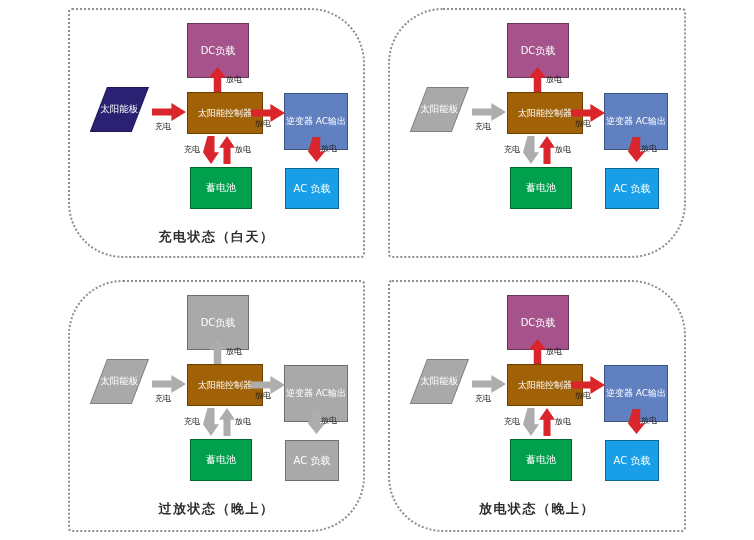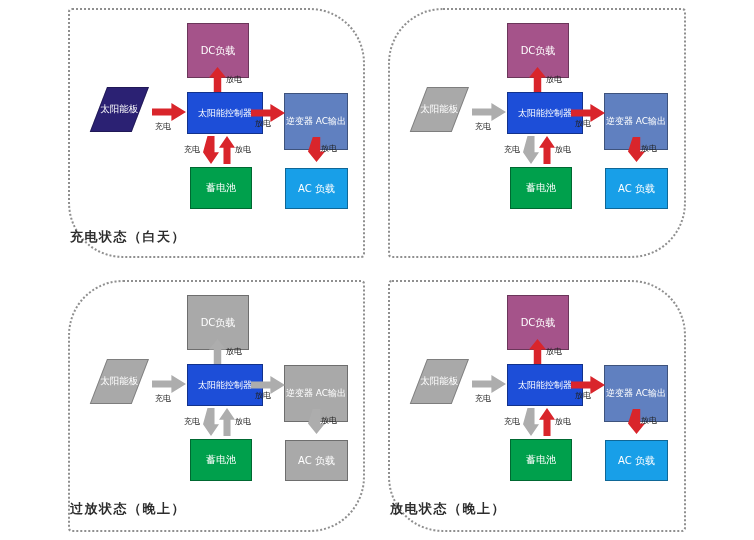--- a/index.html
+++ b/index.html
@@ -14,24 +14,24 @@
   .q2{left:388px;top:8px;width:298px;height:250px;border-radius:55px 4px 55px 4px;}
   .q3{left:68px;top:280px;width:297px;height:252px;border-radius:55px 4px 55px 4px;}
   .q4{left:388px;top:280px;width:298px;height:252px;border-radius:4px 55px 4px 55px;}
 
   .box{
     position:absolute;box-sizing:border-box;border:1px solid rgba(0,0,0,.35);
     color:#fff;font-size:10px;display:flex;align-items:center;justify-content:center;
     white-space:nowrap;text-align:center;
   }
   .dc  {left:117px;top:13px;width:62px;height:55px;}
-  .ctrl{left:117px;top:82px;width:76px;height:42px;background:#1d4ed8;font-size:9px;}
+  .ctrl{left:117px;top:82px;width:76px;height:42px;background:#a16207;font-size:9px;}
   .inv {left:214px;top:83px;width:64px;height:57px;font-size:9px;}
   .bat {left:120px;top:157px;width:62px;height:42px;background:#00A04C;}
-  .ac  {left:215px;top:158px;width:63px;height:41px;}
+  .ac  {left:215px;top:158px;width:54px;height:41px;}
 
   .dc.colored {background:#A5538A;}
   .inv.colored{background:#6080C0;}
   .ac.colored {background:#189FE8;}
   .dc.inactive,.inv.inactive,.ac.inactive{background:#A9A9A9;}
 
   .pshape{
     position:absolute;left:37px;top:77px;width:42px;height:45px;
     transform:skewX(-21deg);transform-origin:top;
     display:flex;align-items:center;justify-content:center;border:1px solid rgba(0,0,0,.25);
@@ -58,21 +58,21 @@
 
   .albl{position:absolute;font-size:8px;color:#222;white-space:nowrap;line-height:1;text-align:right;}
   .l-in {left:85px;top:113px;}
   .l-inv{left:185px;top:110px;}
   .l-dc {left:156px;top:66px;}
   .l-ac {left:251px;top:135px;}
   .l-bd {left:106px;top:136px;width:24px;text-align:right;}
   .l-bu {left:165px;top:136px;}
 
   .qtitle{
-    position:absolute;left:0;right:0;top:218px;
+    position:absolute;left:0;right:0;top:218px;text-align:center;
     font-size:13px;font-weight:bold;color:#2e2e2e;letter-spacing:1.5px;
   }
 </style>
 </head>
 <body>
 
 <div id="stage">
 
   <section class="quadrant q1">
     <div class="pshape active">

